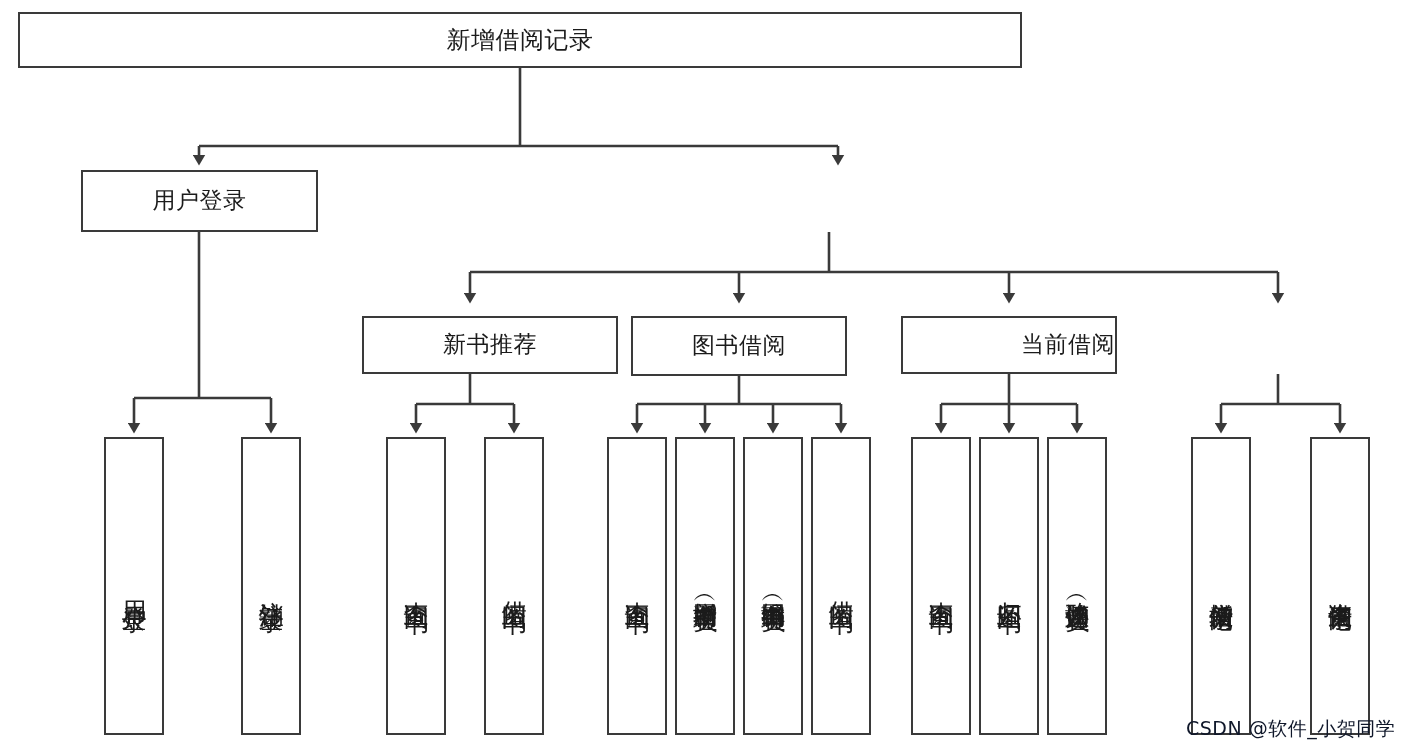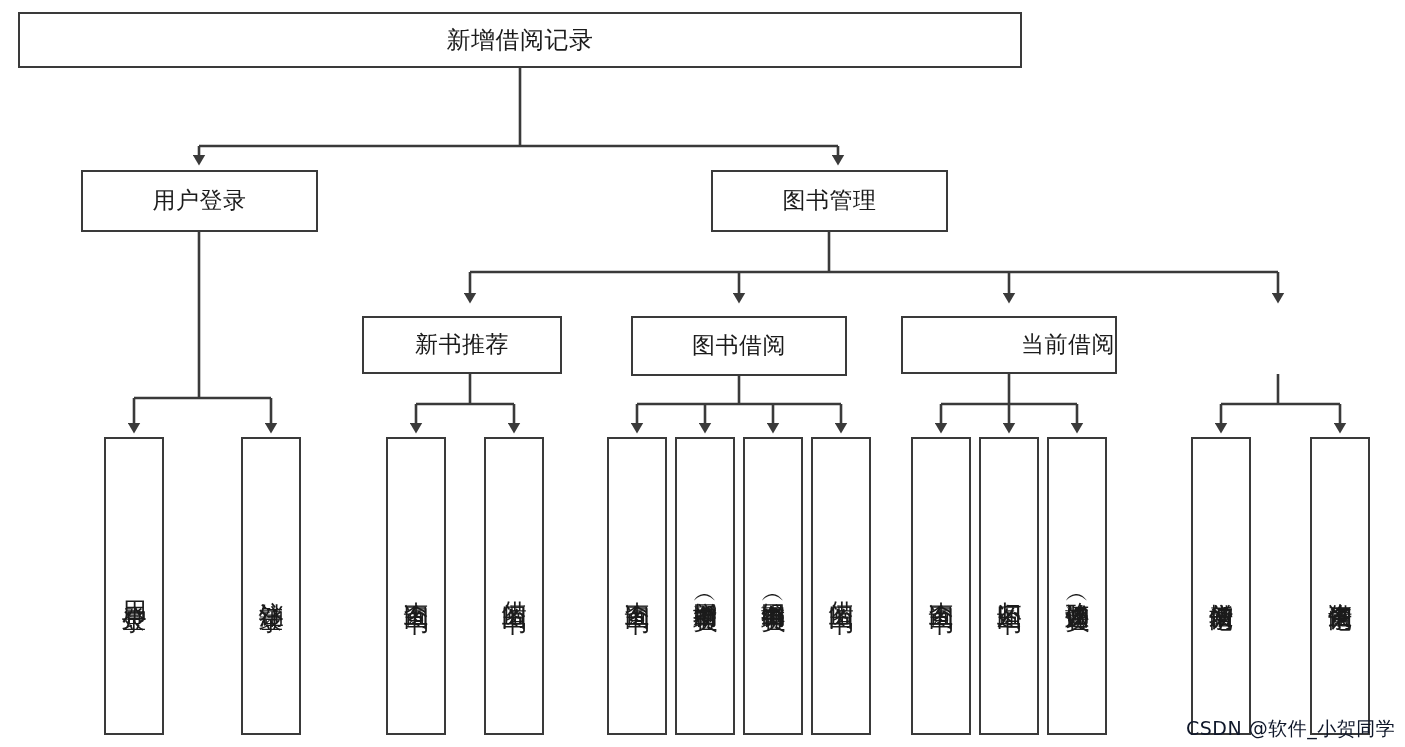--- a/index.html
+++ b/index.html
@@ -132,25 +132,22 @@
     </g>
   </svg>
 
   <div class="node horiz root" style="left:18px; top:12px; width:1004px; height:56px;">
     <span class="lbl">新增借阅记录</span>
   </div>
 
   <div class="node horiz" style="left:81px; top:170px; width:237px; height:62px;">
     <span class="lbl">用户登录</span>
   </div>
-  <div class="node horiz" style="left:711px; top:170px; width:237px; height:62px;">
-    <span class="lbl">图书管理</span>
-  </div>
-
-  <div class="node horiz" style="left:362px; top:316px; width:200px; height:58px;">
+
+  <div class="node horiz" style="left:362px; top:316px; width:256px; height:58px;">
     <span class="lbl">新书推荐</span>
   </div>
   <div class="node horiz" style="left:631px; top:316px; width:216px; height:60px;">
     <span class="lbl">图书借阅</span>
   </div>
   <div class="node horiz" style="left:901px; top:316px; width:216px; height:58px;justify-content:flex-end;">
     <span class="lbl">当前借阅</span>
   </div>
 
   <div class="node vert" style="left:104px; top:437px; width:60px; height:298px;">

